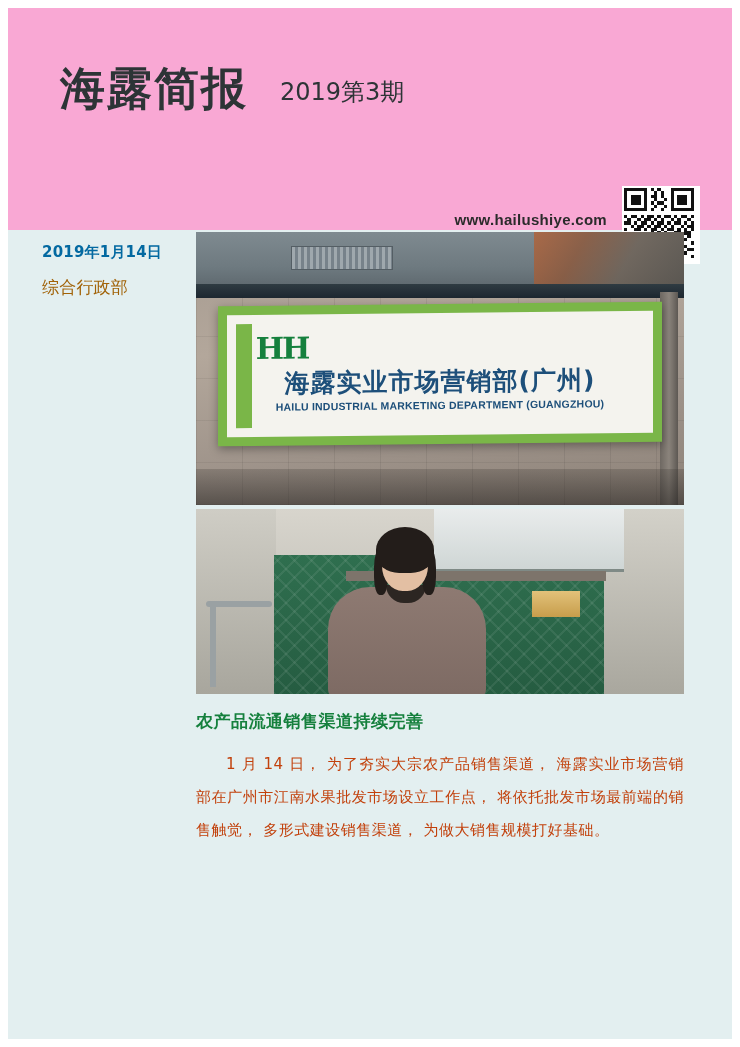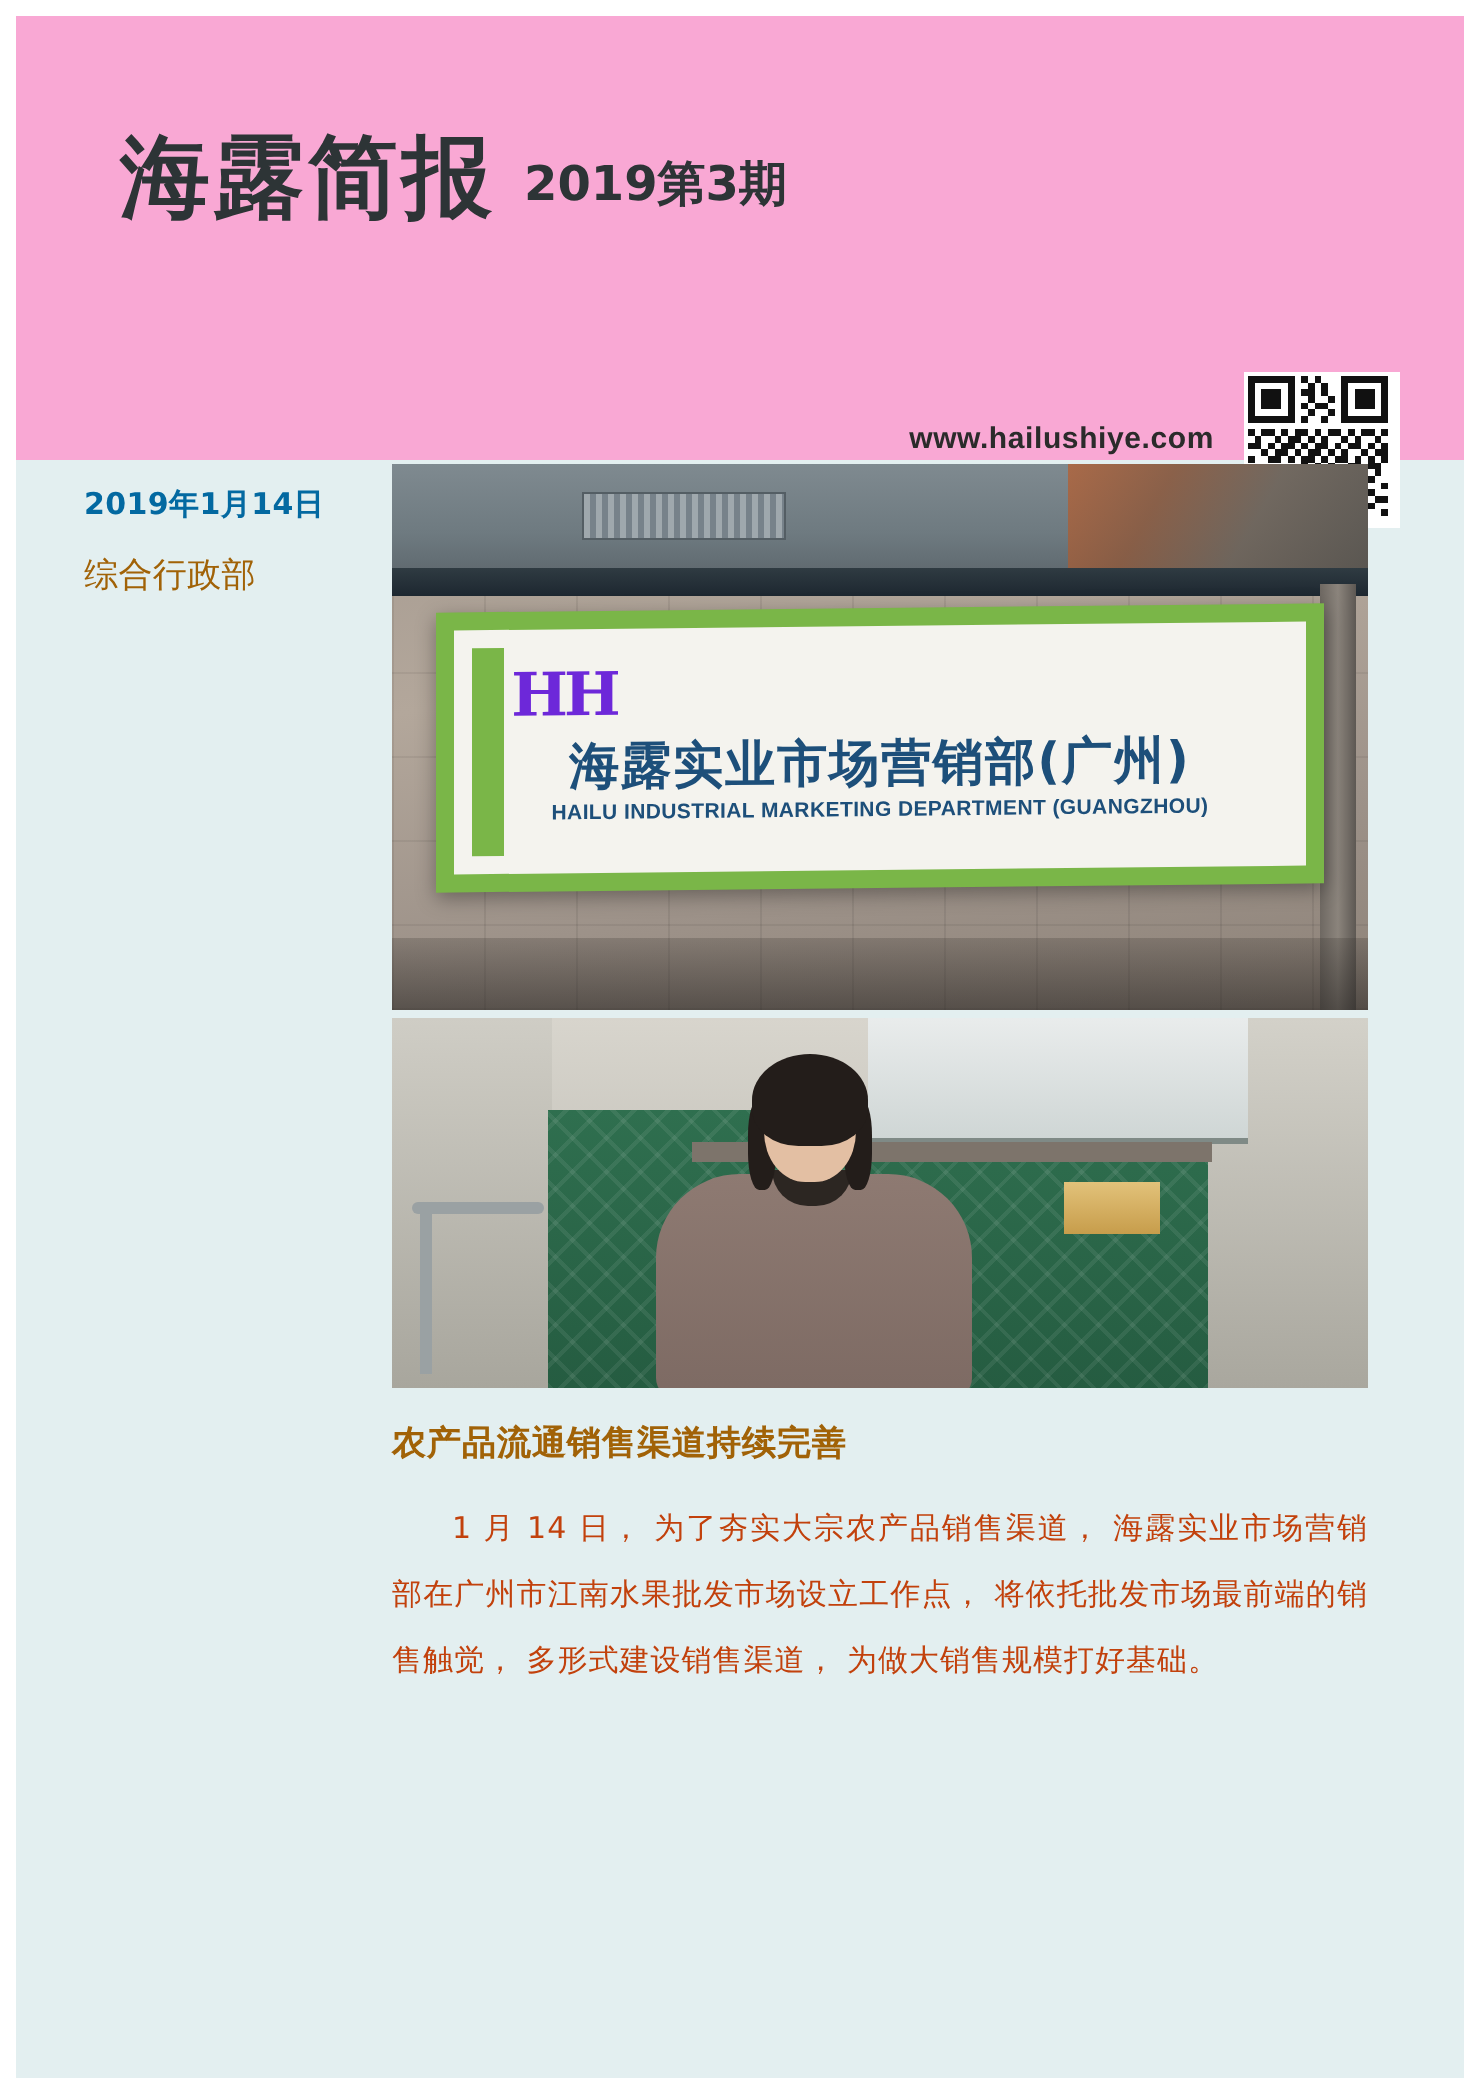--- a/index.html
+++ b/index.html
@@ -49,23 +49,23 @@
     font-family: "DejaVu Sans", "Liberation Sans", sans-serif;
     font-size: 45px;
     font-weight: bold;
     color: #2d3436;
     letter-spacing: 2px;
     line-height: 1;
   }
   .masthead-issue {
     font-family: "DejaVu Sans", "Liberation Sans", sans-serif;
     font-size: 24px;
-    font-weight: bold;
+    font-weight: normal;
     color: #2d3436;
-    margin-left: 14px;
+    margin-left: 32px;
     padding-bottom: 3px;
   }
   .site-url {
     position: absolute;
     right: 125px;
     top: 203px;
     font-family: "Liberation Sans", sans-serif;
     font-size: 15px;
     font-weight: bold;
     color: #2b2b2b;
@@ -167,21 +167,21 @@
   }
   .banner-inner {
     position: absolute;
     left: 9px; top: 9px; right: 9px; bottom: 9px;
     background: #f4f3ee;
   }
   .banner-logo {
     position: absolute;
     left: 12px; top: 10px;
     width: 86px; height: 48px;
-    color: #6d28d9;
+    color: #15803d;
     font-family: "DejaVu Serif", "Liberation Serif", serif;
     font-size: 30px;
     font-weight: bold;
     letter-spacing: -2px;
     line-height: 48px;
     text-align: center;
   }
   .banner-cn {
     position: absolute;
     left: 0; right: 0; top: 52px;
@@ -296,21 +296,21 @@
   }
 
   
   .article-title {
     position: absolute;
     left: 196px;
     top: 710px;
     font-family: "DejaVu Sans", "Liberation Sans", sans-serif;
     font-size: 17px;
     font-weight: bold;
-    color: #a16207;
+    color: #15803d;
     letter-spacing: 0.5px;
   }
   .article-body {
     position: absolute;
     left: 196px;
     top: 748px;
     width: 488px;
     font-family: "DejaVu Sans", "Liberation Sans", sans-serif;
     font-size: 15px;
     line-height: 33px;

